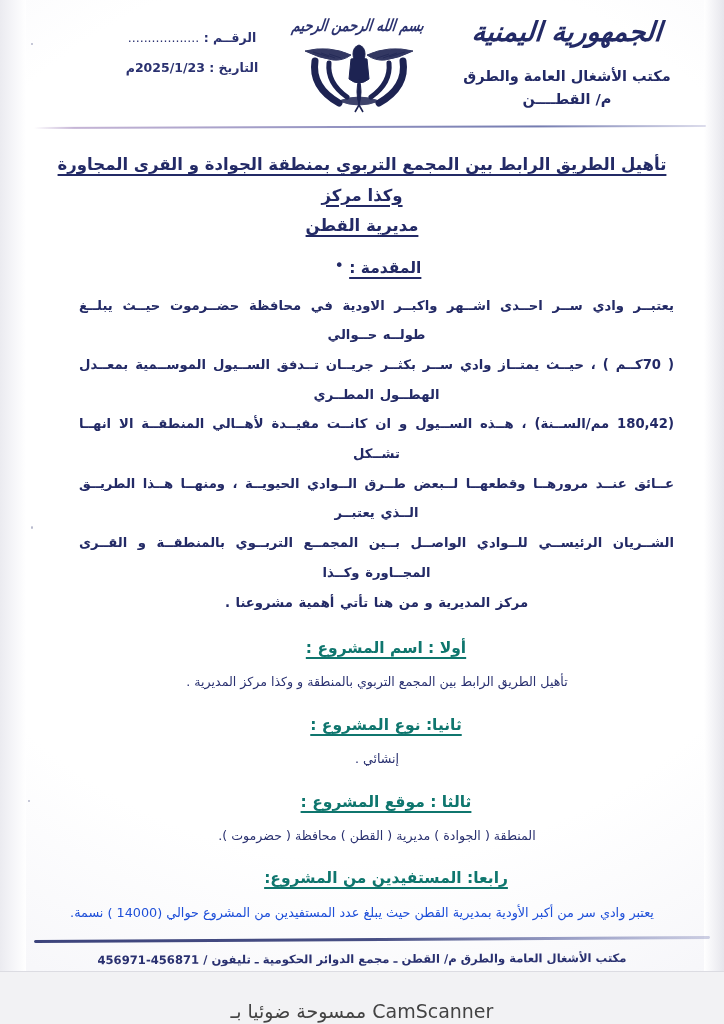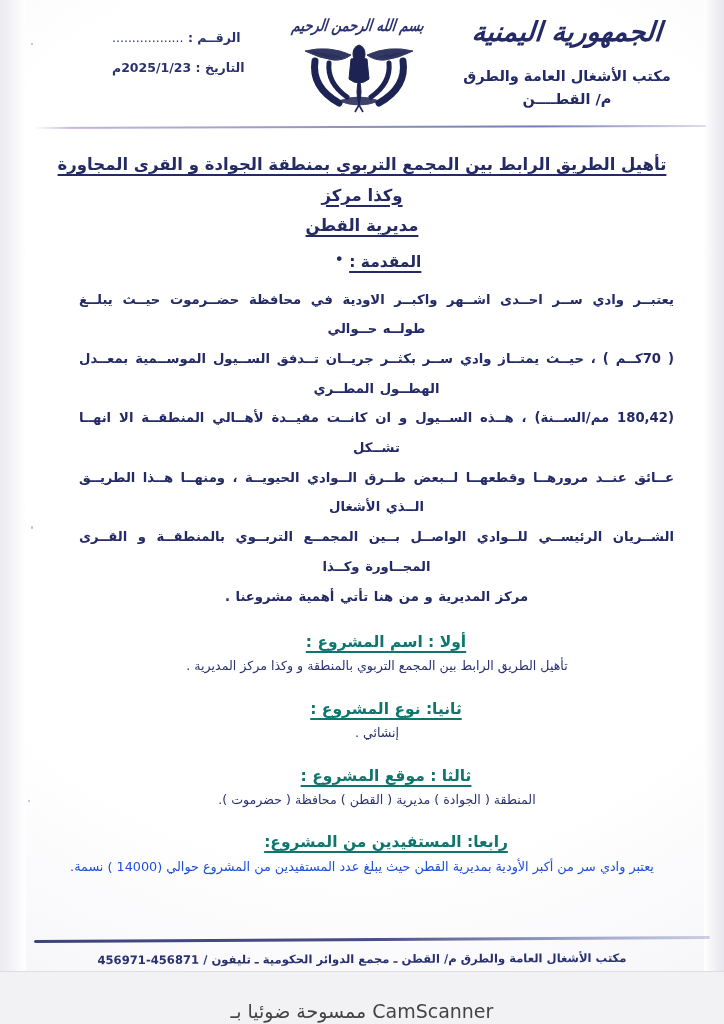--- a/index.html
+++ b/index.html
@@ -104,21 +104,21 @@
   }
   #eagle {
     margin-top: 2px;
   }
 
   
   #header-left {
     position: absolute;
     top: 14px; left: 112px;
     width: 160px;
-    text-align: left;
+    text-align: center;
     direction: rtl;
   }
   .meta-row {
     font-size: 12.5px;
     font-weight: bold;
     color: #2a3170;
     margin-bottom: 15px;
     white-space: nowrap;
   }
   .meta-dots {
@@ -170,21 +170,21 @@
     line-height: 1.85;
     padding: 0 8px;
   }
   #doc-title .u {
     text-decoration: underline;
     text-underline-offset: 4px;
     text-decoration-thickness: 1.5px;
   }
 
   .section-bullet {
-    margin-top: 8px;
+    margin-top: 14px;
     text-align: center;
     padding-left: 40px;
   }
   .section-bullet .dot {
     font-size: 16px;
     color: #232a66;
     vertical-align: 2px;
   }
   .section-bullet .lbl {
     font-size: 15.5px;
@@ -224,21 +224,21 @@
     text-align: center;
     padding-left: 48px;
   }
   .num-heading span {
     text-decoration: underline;
     text-underline-offset: 4px;
     text-decoration-thickness: 1.6px;
   }
 
   .answer {
-    margin-top: 4px;
+    margin-top: 14px;
     font-size: 12.6px;
     color: #2a3170;
     text-align: center;
     padding-left: 30px;
     line-height: 1.8;
   }
 
   #beneficiaries-text {
     font-size: 12.8px;
     color: #1d4ed8;
@@ -355,21 +355,21 @@
 
     <div class="section-bullet">
       <span class="lbl">المقدمة :</span>
       <span class="dot">•</span>
     </div>
 
     <div id="intro-paragraph">
       <span class="ln">يعتبــر وادي ســر احــدى اشــهر واكبــر الاودية في محافظة حضــرموت حيــث يبلــغ طولــه حــوالي</span>
       <span class="ln">( 70كــم ) ، حيــث يمتــاز وادي ســر بكثــر جريــان تــدفق الســيول الموســمية بمعــدل الهطــول المطــري</span>
       <span class="ln">(180,42 مم/الســنة) ، هــذه الســيول و ان كانــت مفيــدة لأهــالي المنطقــة الا انهــا تشــكل</span>
-      <span class="ln">عــائق عنــد مرورهــا وقطعهــا لــبعض طــرق الــوادي الحيويــة ، ومنهــا هــذا الطريــق الــذي الأشغال</span>
+      <span class="ln">عــائق عنــد مرورهــا وقطعهــا لــبعض طــرق الــوادي الحيويــة ، ومنهــا هــذا الطريــق الــذي يعتبــر</span>
       <span class="ln">الشــريان الرئيســي للــوادي الواصــل بــين المجمــع التربــوي بالمنطقــة و القــرى المجــاورة وكــذا</span>
       <span class="ln last">مركز المديرية  و من هنا تأتي أهمية مشروعنا .</span>
     </div>
 
     <div class="num-heading">
       <span>أولا : اسم المشروع :</span>
     </div>
     <div class="answer">تأهيل الطريق الرابط بين المجمع التربوي بالمنطقة و وكذا مركز المديرية .</div>
 
     <div class="num-heading">

